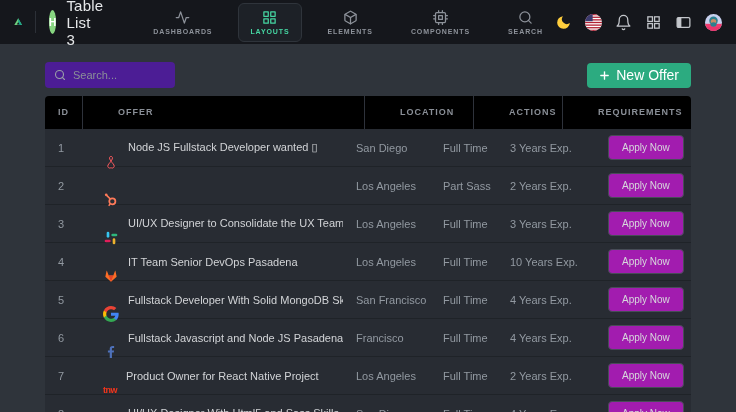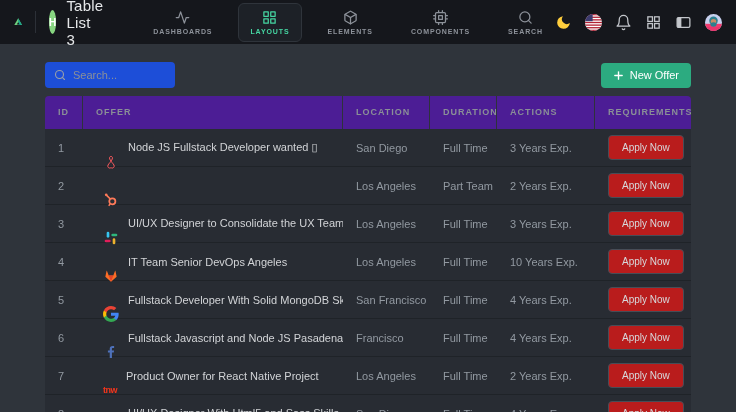--- a/index.html
+++ b/index.html
@@ -20,47 +20,47 @@
   .nav-item .nlabel { font-size:7px; font-weight:bold; letter-spacing:.9px; }
   .nav-item svg { width:15px; height:15px; }
   .nav-item.active { background:#1d2127; border-color:#2f343b; color:#45d6a2; }
 
   .nav-right { margin-left:auto; display:flex; align-items:center; gap:13px; }
   .icon-btn { display:flex; align-items:center; justify-content:center; color:#c3c6cb; cursor:pointer; }
   .icon-btn svg { width:17px; height:17px; }
 
   
   .toolbar { margin:18px 45px 8px 45px; height:26px; display:flex; align-items:center; justify-content:space-between; }
-  .searchbox { width:130px; height:26px; background:#1d4ed8; border-radius:4px; display:flex; align-items:center; padding:0 9px; gap:7px; }
+  .searchbox { width:130px; height:26px; background:#4c1d95; border-radius:4px; display:flex; align-items:center; padding:0 9px; gap:7px; }
   .searchbox svg { width:12px; height:12px; color:#9aa0a8; flex:none; }
   .searchbox input { background:transparent; border:none; outline:none; color:#c6c9ce; font-size:11px; width:100%;
                      font-family:"Liberation Sans", sans-serif; }
   .searchbox input::placeholder { color:#8b9098; }
-  .new-offer { height:25px; background:#2cab80; color:#fff; border:none; border-radius:4px; font-size:11px;
+  .new-offer { height:25px; background:#2cab80; color:#fff; border:none; border-radius:4px; font-size:14px;
                display:flex; align-items:center; gap:6px; padding:0 12px; cursor:pointer; font-family:"Liberation Sans", sans-serif; }
   .new-offer svg { width:11px; height:11px; }
 
   
   .table { margin:0 45px; width:646px; }
   .thead, .tr { display:grid; grid-template-columns:38px 260px 87px 67px 98px 1fr; align-items:center; }
-  .thead { height:33px; background:#4c1d95; border-radius:4px 4px 0 0; }
+  .thead { height:33px; background:#000000; border-radius:4px 4px 0 0;gap:22px; }
   .th { color:#8a8f97; font-size:9px; font-weight:bold; letter-spacing:1px; padding-left:13px;
         border-right:1px solid #2e323b; height:33px; line-height:33px; text-transform:uppercase;
         white-space:nowrap; overflow:hidden; }
   .th:last-child { border-right:none; text-align:right; padding-right:14px; }
   .tr { height:38px; background:#282c33; border-bottom:1px solid #1f2328; }
   .td { font-size:11px; padding-left:13px; white-space:nowrap; overflow:hidden; }
   .td.idc { color:#9299a1; }
   .td.muted { color:#9299a1; }
   .td.offer { display:flex; align-items:center; gap:9px; color:#d2d4d7; padding-left:20px; }
   .bicon { width:16px; height:16px; flex:none; display:flex; align-items:center; justify-content:center;margin-top:28px; }
   .bicon svg { width:16px; height:16px; }
   .bicon.tnw { width:auto; color:#f5351c; font-weight:bold; font-size:9px; letter-spacing:-.5px; }
   .td.actions { text-align:right; padding-right:14px; }
-  .apply { background:#b91c1c; border:1px solid #474d57; color:#d7d9dc; font-size:10px; border-radius:4px;
+  .apply { background:#a21caf; border:1px solid #474d57; color:#d7d9dc; font-size:10px; border-radius:4px;
            padding:6px 13px; cursor:pointer; font-family:"Liberation Sans", sans-serif; }
 </style>
 </head>
 <body>
 
 <div class="navbar">
   <div class="logo">
     <svg viewBox="0 0 26 24">
       <polygon points="13,1 25,22 1,22" fill="#6fd17e"></polygon>
       <polygon points="13,1 25,22 13,22" fill="#1ca58b"></polygon>
@@ -200,21 +200,20 @@
       </svg>
     <span>New Offer</span>
   </button>
 </div>
 
 <div class="table">
   <div class="thead">
     <div class="th">ID</div>
     <div class="th">OFFER</div>
     <div class="th">LOCATION</div>
-    <div class="th">DURATION</div>
     <div class="th">ACTIONS</div>
     <div class="th">REQUIREMENTS</div>
   </div>
 
   <div class="tr">
     <div class="td idc">1</div>
     <div class="td offer">
       <span class="bicon">
         <svg viewBox="0 0 24 24" fill="none" stroke="#ff5a5f" stroke-width="1.5">
           <path d="M12 3.6c1.3 0 2.2 1 2.2 2.3 0 1.9-2.2 5-2.2 5s-2.2-3.1-2.2-5c0-1.3.9-2.3 2.2-2.3z"></path>
@@ -237,21 +236,21 @@
       <span class="bicon">
         <svg viewBox="0 0 24 24">
           <circle cx="14" cy="14" r="4.6" fill="none" stroke="#ff7a59" stroke-width="2.6"></circle>
           <line x1="5.5" y1="5" x2="11" y2="10.5" stroke="#ff7a59" stroke-width="2.4"></line>
           <circle cx="4.8" cy="4.2" r="2" fill="#ff7a59"></circle>
           <line x1="8.6" y1="20.6" x2="10.9" y2="17.6" stroke="#ff7a59" stroke-width="2.2"></line>
         </svg>
       </span>
     </div>
     <div class="td muted">Los Angeles</div>
-    <div class="td muted">Part Team</div>
+    <div class="td muted">Part Sass</div>
     <div class="td muted">2 Years Exp.</div>
     <div class="td actions">
       <button class="apply">Apply Now</button>
     </div>
   </div>
 
   <div class="tr">
     <div class="td idc">3</div>
     <div class="td offer">
       <span class="bicon">
@@ -274,21 +273,21 @@
 
   <div class="tr">
     <div class="td idc">4</div>
     <div class="td offer">
       <span class="bicon">
         <svg viewBox="0 0 24 24">
           <path fill="#fc6d26" d="M3.5 13.2 5.3 4.6c.1-.4.6-.4.7 0l2.6 6.6h6.8l2.6-6.6c.1-.4.6-.4.7 0l1.8 8.6L12 20.5z"></path>
           <path fill="#e24329" d="M12 20.5 8.6 11.2h6.8z"></path>
         </svg>
       </span>
-      <span>IT Team Senior DevOps Angeles</span>
+      <span>IT Team Senior DevOps Pasadena</span>
     </div>
     <div class="td muted">Los Angeles</div>
     <div class="td muted">Full Time</div>
     <div class="td muted">10 Years Exp.</div>
     <div class="td actions">
       <button class="apply">Apply Now</button>
     </div>
   </div>
 
   <div class="tr">

